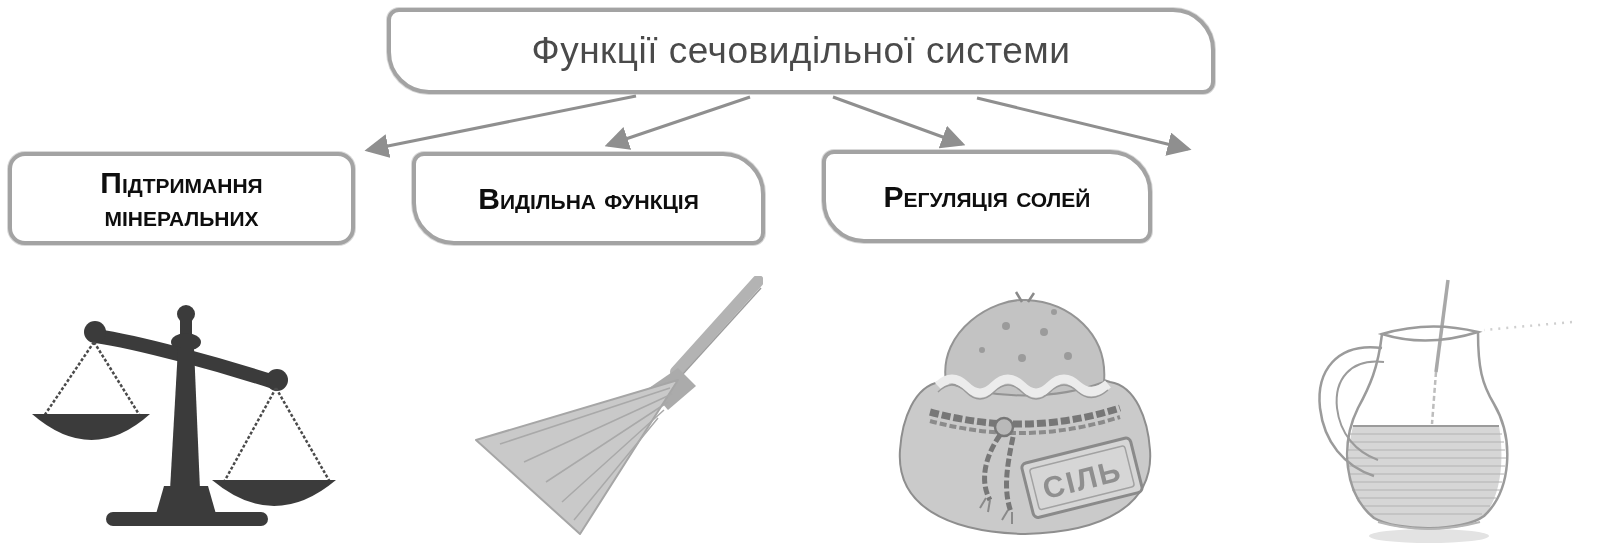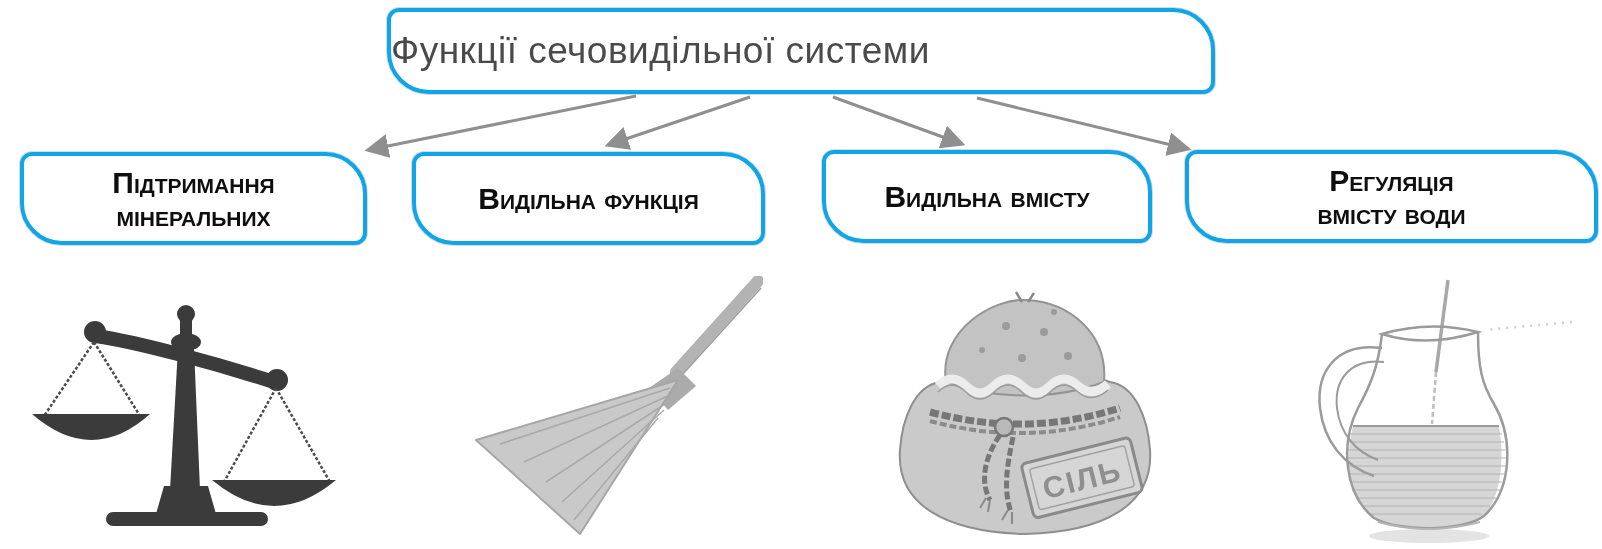--- a/index.html
+++ b/index.html
@@ -2,35 +2,35 @@
 <html><head>
 <meta charset="utf-8">
 <style>
   html,body { margin:0; padding:0; background:#ffffff; }
   .canvas {
     position:relative; width:1602px; height:549px; background:#ffffff;
     font-family:"Liberation Sans", sans-serif; overflow:hidden;
   }
   .bubble {
     position:absolute; box-sizing:border-box; background:#ffffff;
-    border:4px solid #0ea5e9;
+    border:4px solid #a3a3a3;
     border-radius:12px 42px 12px 42px;
-    display:flex; flex-direction:column; justify-content:center;
+    display:flex; flex-direction:column; align-items:center; justify-content:center;
     box-shadow:0 0 0 1px #d9d9d9;
   }
   #title-box { left:387px; top:8px; width:828px; height:86px; }
   .title-text {
     font-size:37px; font-weight:400; color:#4a4a4a; letter-spacing:0.5px;
     white-space:nowrap;
   }
   .branch-label {
     font-weight:bold; font-variant:small-caps; font-size:30px; line-height:1.1;
     color:#0e0e0e; text-align:center; white-space:nowrap;
   }
-  #branch-0 { left:20px;    top:152px; width:347px; height:93px; }
+  #branch-0 { left:8px;    top:152px; width:347px; height:93px;border-radius:17px; }
   #branch-1 { left:412px;  top:152px; width:353px; height:93px; }
   #branch-2 { left:822px;  top:150px; width:330px; height:93px; }
   #branch-3 { left:1185px; top:150px; width:413px; height:93px; }
   #connectors { position:absolute; left:0; top:0; width:1602px; height:549px; pointer-events:none; }
   .icon { position:absolute; }
   #icon-0 { left:18px;   top:276px; width:335px; height:270px; }
   #icon-1 { left:428px;  top:276px; width:335px; height:272px; }
   #icon-2 { left:876px;  top:290px; width:298px; height:258px; }
   #icon-3 { left:1286px; top:276px; width:288px; height:272px; }
 </style>
@@ -59,25 +59,21 @@
 
   <div class="bubble" id="branch-0">
     <span class="branch-label">Підтримання</span>
     <span class="branch-label">мінеральних</span>
   </div>
   <div class="bubble" id="branch-1">
     <span class="branch-label">Видільна функція</span>
     <span class="branch-label"></span>
   </div>
   <div class="bubble" id="branch-2">
-    <span class="branch-label">Видільна вмісту</span>
-  </div>
-  <div class="bubble" id="branch-3">
-    <span class="branch-label">Регуляція</span>
-    <span class="branch-label">вмісту води</span>
+    <span class="branch-label">Регуляція солей</span>
   </div>
 
   <svg class="icon" id="icon-0" viewBox="0 0 335 270">
     <circle cx="168" cy="38" r="9" fill="#3b3b3b"></circle>
     <rect x="162" y="44" width="12" height="18" fill="#3b3b3b"></rect>
     <ellipse cx="168" cy="66" rx="15" ry="9" fill="#3b3b3b"></ellipse>
     <path d="M78,60 C120,66 200,88 256,106" stroke="#3b3b3b" stroke-width="14" fill="none" stroke-linecap="round"></path>
     <circle cx="77" cy="56" r="11" fill="#3b3b3b"></circle>
     <circle cx="259" cy="104" r="11" fill="#3b3b3b"></circle>
     <path d="M76,66 L26,140 M76,66 L122,140" stroke="#4a4a4a" stroke-width="2.5" fill="none" stroke-dasharray="3 2"></path>

